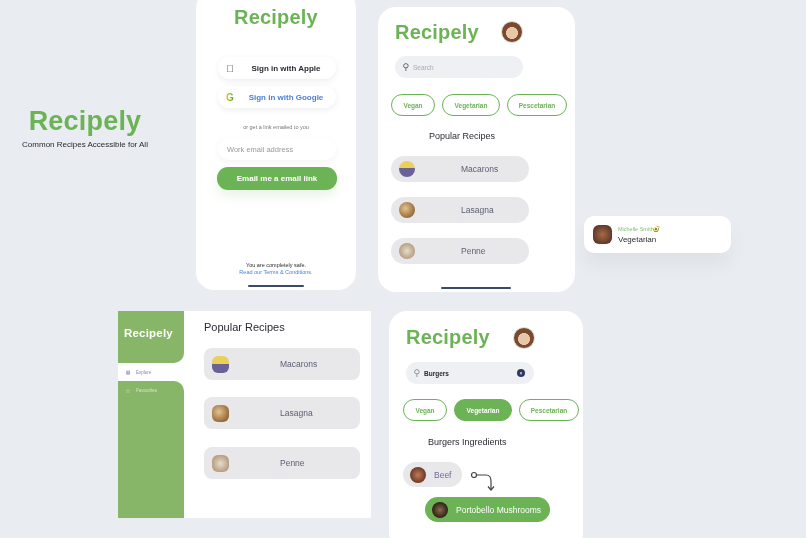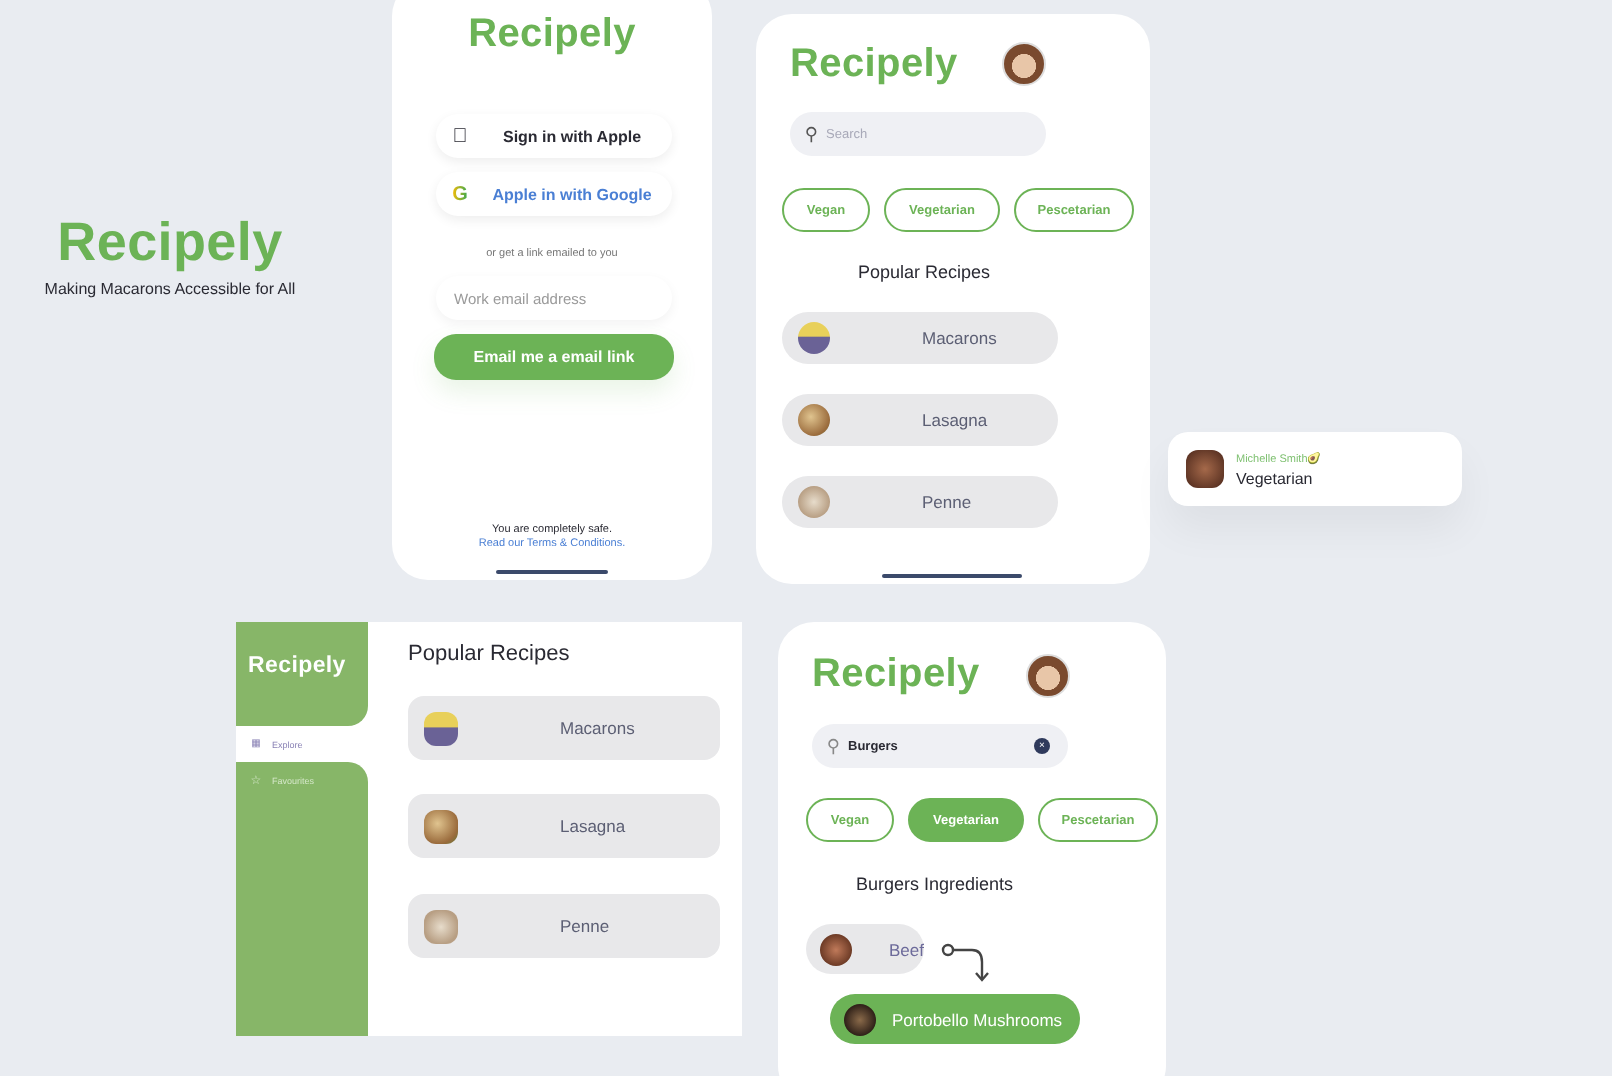--- a/index.html
+++ b/index.html
@@ -122,42 +122,42 @@
   
   #results { left: 389px; top: 311px; width: 194px; height: 240px; border-radius: 18px; }
   #results .brand { position: absolute; top: 15px; left: 17px; font-size: 20px; }
   .clear-btn {
     width: 8px; height: 8px; border-radius: 50%; background: #2f3a5c;
     color: #fff; font-size: 5px; line-height: 8px; text-align: center; margin-left: auto; margin-right: 9px;
   }
   .ingredient {
     position: absolute; height: 25px; border-radius: 13px; display: flex; align-items: center; font-size: 8.5px;
   }
-  .ingredient.beef { background: #e8e8ea; color: #6c6a9a; justify-content: space-between; }
+  .ingredient.beef { background: #e8e8ea; color: #6c6a9a; }
   .ingredient.mush { background: #6cb356; color: #fff; }
   .ingredient .thumb { width: 16px; height: 16px; margin: 0 8px 0 7px; }
   #arrow { position: absolute; left: 470px; top: 470px; }
 </style>
 </head>
 <body>
 
 <div id="hero">
   <span class="brand">Recipely</span>
-  <span class="tag"><span>Making Macarons </span><b>Accessible</b><span> for All</span></span>
+  <span class="tag"><span>Common Recipes </span><b>Accessible</b><span> for All</span></span>
 </div>
 
 <div id="signin" class="card">
   <div class="brand">Recipely</div>
   <div id="apple-btn" class="pill-btn">
     <span class="ico"></span>
     <span class="lbl">Sign in with Apple</span>
   </div>
   <div id="google-btn" class="pill-btn">
     <span class="ico" style="font-weight:700;background:linear-gradient(90deg,#ea4335,#fbbc05,#34a853,#4285f4);-webkit-background-clip:text;color:transparent;">G</span>
-    <span class="lbl">Apple in with Google</span>
+    <span class="lbl">Sign in with Google</span>
   </div>
   <div id="or-text">or get a link emailed to you</div>
   <input id="email-input" type="text" placeholder="Work email address" style="">
   <div id="signup-btn">Email me a email link</div>
   <div id="safe">
     <span class="l1">You are completely safe.</span>
     <span class="l2">Read our Terms &amp; Conditions.</span>
   </div>
   <div class="home-bar" style="left:52px;top:295px;width:56px;"></div>
 </div>
@@ -231,21 +231,21 @@
     <span class="clear-btn">×</span>
   </div>
   <div class="chip" style="left:14px;top:88px;width:44px;">Vegan</div>
   <div class="chip active" style="left:65px;top:88px;width:58px;">Vegetarian</div>
   <div class="chip" style="left:130px;top:88px;width:60px;">Pescetarian</div>
   <div class="section-title" style="left:39px;top:126px;">Burgers Ingredients</div>
   <div class="ingredient beef" style="left:14px;top:151px;width:59px;">
     <span class="thumb beef"></span>
     <span>Beef</span>
   </div>
-  <div class="ingredient mush" style="left:26px;top:186px;width:125px;">
+  <div class="ingredient mush" style="left:36px;top:186px;width:125px;">
     <span class="thumb mush"></span>
     <span>Portobello Mushrooms</span>
   </div>
 </div>
 
 <svg id="arrow" width="28" height="24" viewBox="0 0 28 24">
   <circle cx="4" cy="5" r="2.5" fill="none" stroke="#444" stroke-width="1.2"></circle>
   <path d="M6.5 5 H16 Q21 5 21 11 V19" fill="none" stroke="#444" stroke-width="1.2"></path>
   <path d="M18 16.5 L21 20 L24 16.5" fill="none" stroke="#444" stroke-width="1.2"></path>
 </svg>

